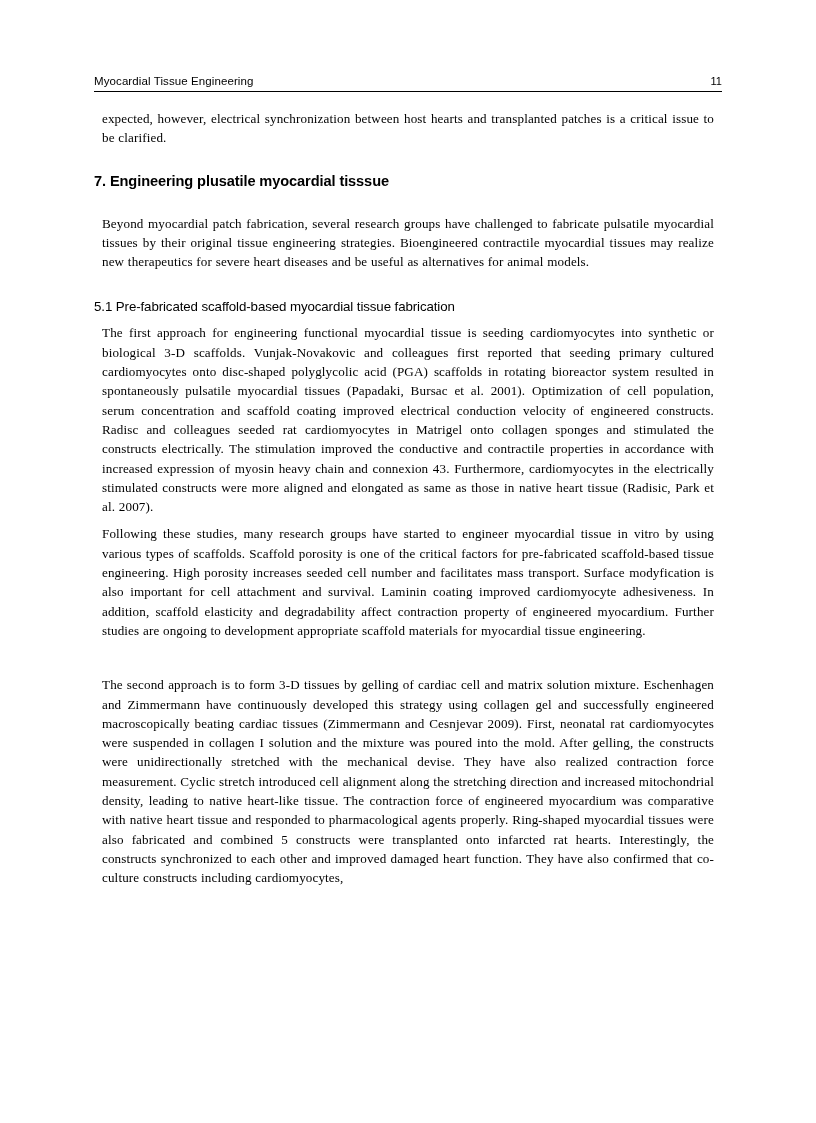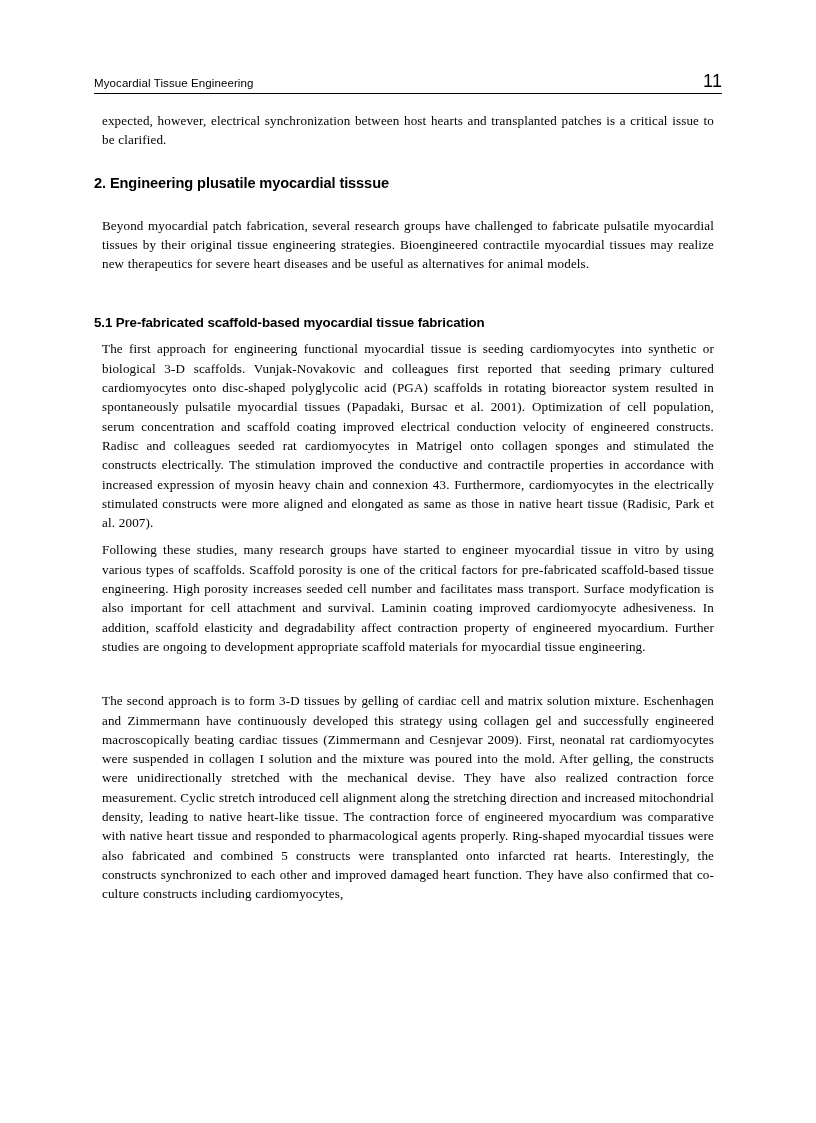--- a/index.html
+++ b/index.html
@@ -41,21 +41,21 @@
     font-size: 11.5px;
     line-height: 14px;
     letter-spacing: 0.1px;
     color: #000;
     padding-bottom: 3px;
   }
   .running-head .head-title {
     white-space: nowrap;
   }
   .running-head .head-page {
-    font-size: 18px;
+    font-size: 11px;
     font-weight: 400;
     margin-left: 32px;
   }
   .head-rule {
     height: 0;
     border-top: 1.3px solid #000;
     margin-top: 0px;
     margin-bottom: 17px;
   }
 
@@ -79,43 +79,43 @@
     font-family: "Liberation Sans", "DejaVu Sans", sans-serif;
     font-size: 14.6px;
     font-weight: bold;
     line-height: 18px;
     margin: 0;
     letter-spacing: -0.1px;
   }
   h3.subsec {
     font-family: "Liberation Sans", "DejaVu Sans", sans-serif;
     font-size: 13.3px;
-    font-weight: bold;
+    font-weight: normal;
     line-height: 17px;
-    margin: 14px 0 1px 0;
+    margin: 0 0 1px 0;
     letter-spacing: -0.1px;
   }
 </style>
 </head>
 <body>
 
 <div class="page">
   <div class="content">
 
     <div class="running-head">
       <span class="head-title">Myocardial Tissue Engineering</span>
       <span class="head-page">11</span>
     </div>
     <div class="head-rule"></div>
 
     <p class="body">expected, however, electrical synchronization between host hearts and transplanted patches is a critical issue to be clarified.</p>
 
     <div class="gap-h2"></div>
 
-    <h2 class="sec">2. Engineering plusatile myocardial tisssue</h2>
+    <h2 class="sec">7. Engineering plusatile myocardial tisssue</h2>
 
     <div class="gap-h2"></div>
 
     <p class="body">Beyond myocardial patch fabrication, several research groups have challenged to fabricate pulsatile myocardial tissues by their original tissue engineering strategies. Bioengineered contractile myocardial tissues may realize new therapeutics for severe heart diseases and be useful as alternatives for animal models.</p>
 
     <div class="gap-sm"></div>
 
     <h3 class="subsec">5.1 Pre-fabricated scaffold-based myocardial tissue fabrication</h3>
 
     <p class="body">The first approach for engineering functional myocardial tissue is seeding cardiomyocytes into synthetic or biological 3-D scaffolds. Vunjak-Novakovic and colleagues first reported that seeding primary cultured cardiomyocytes onto disc-shaped polyglycolic acid (PGA) scaffolds in rotating bioreactor system resulted in spontaneously pulsatile myocardial tissues (Papadaki, Bursac et al. 2001). Optimization of cell population, serum concentration and scaffold coating improved electrical conduction velocity of engineered constructs. Radisc and colleagues seeded rat cardiomyocytes in Matrigel onto collagen sponges and stimulated the constructs electrically. The stimulation improved the conductive and contractile properties in accordance with increased expression of myosin heavy chain and connexion 43. Furthermore, cardiomyocytes in the electrically stimulated constructs were more aligned and elongated as same as those in native heart tissue (Radisic, Park et al. 2007).</p>

